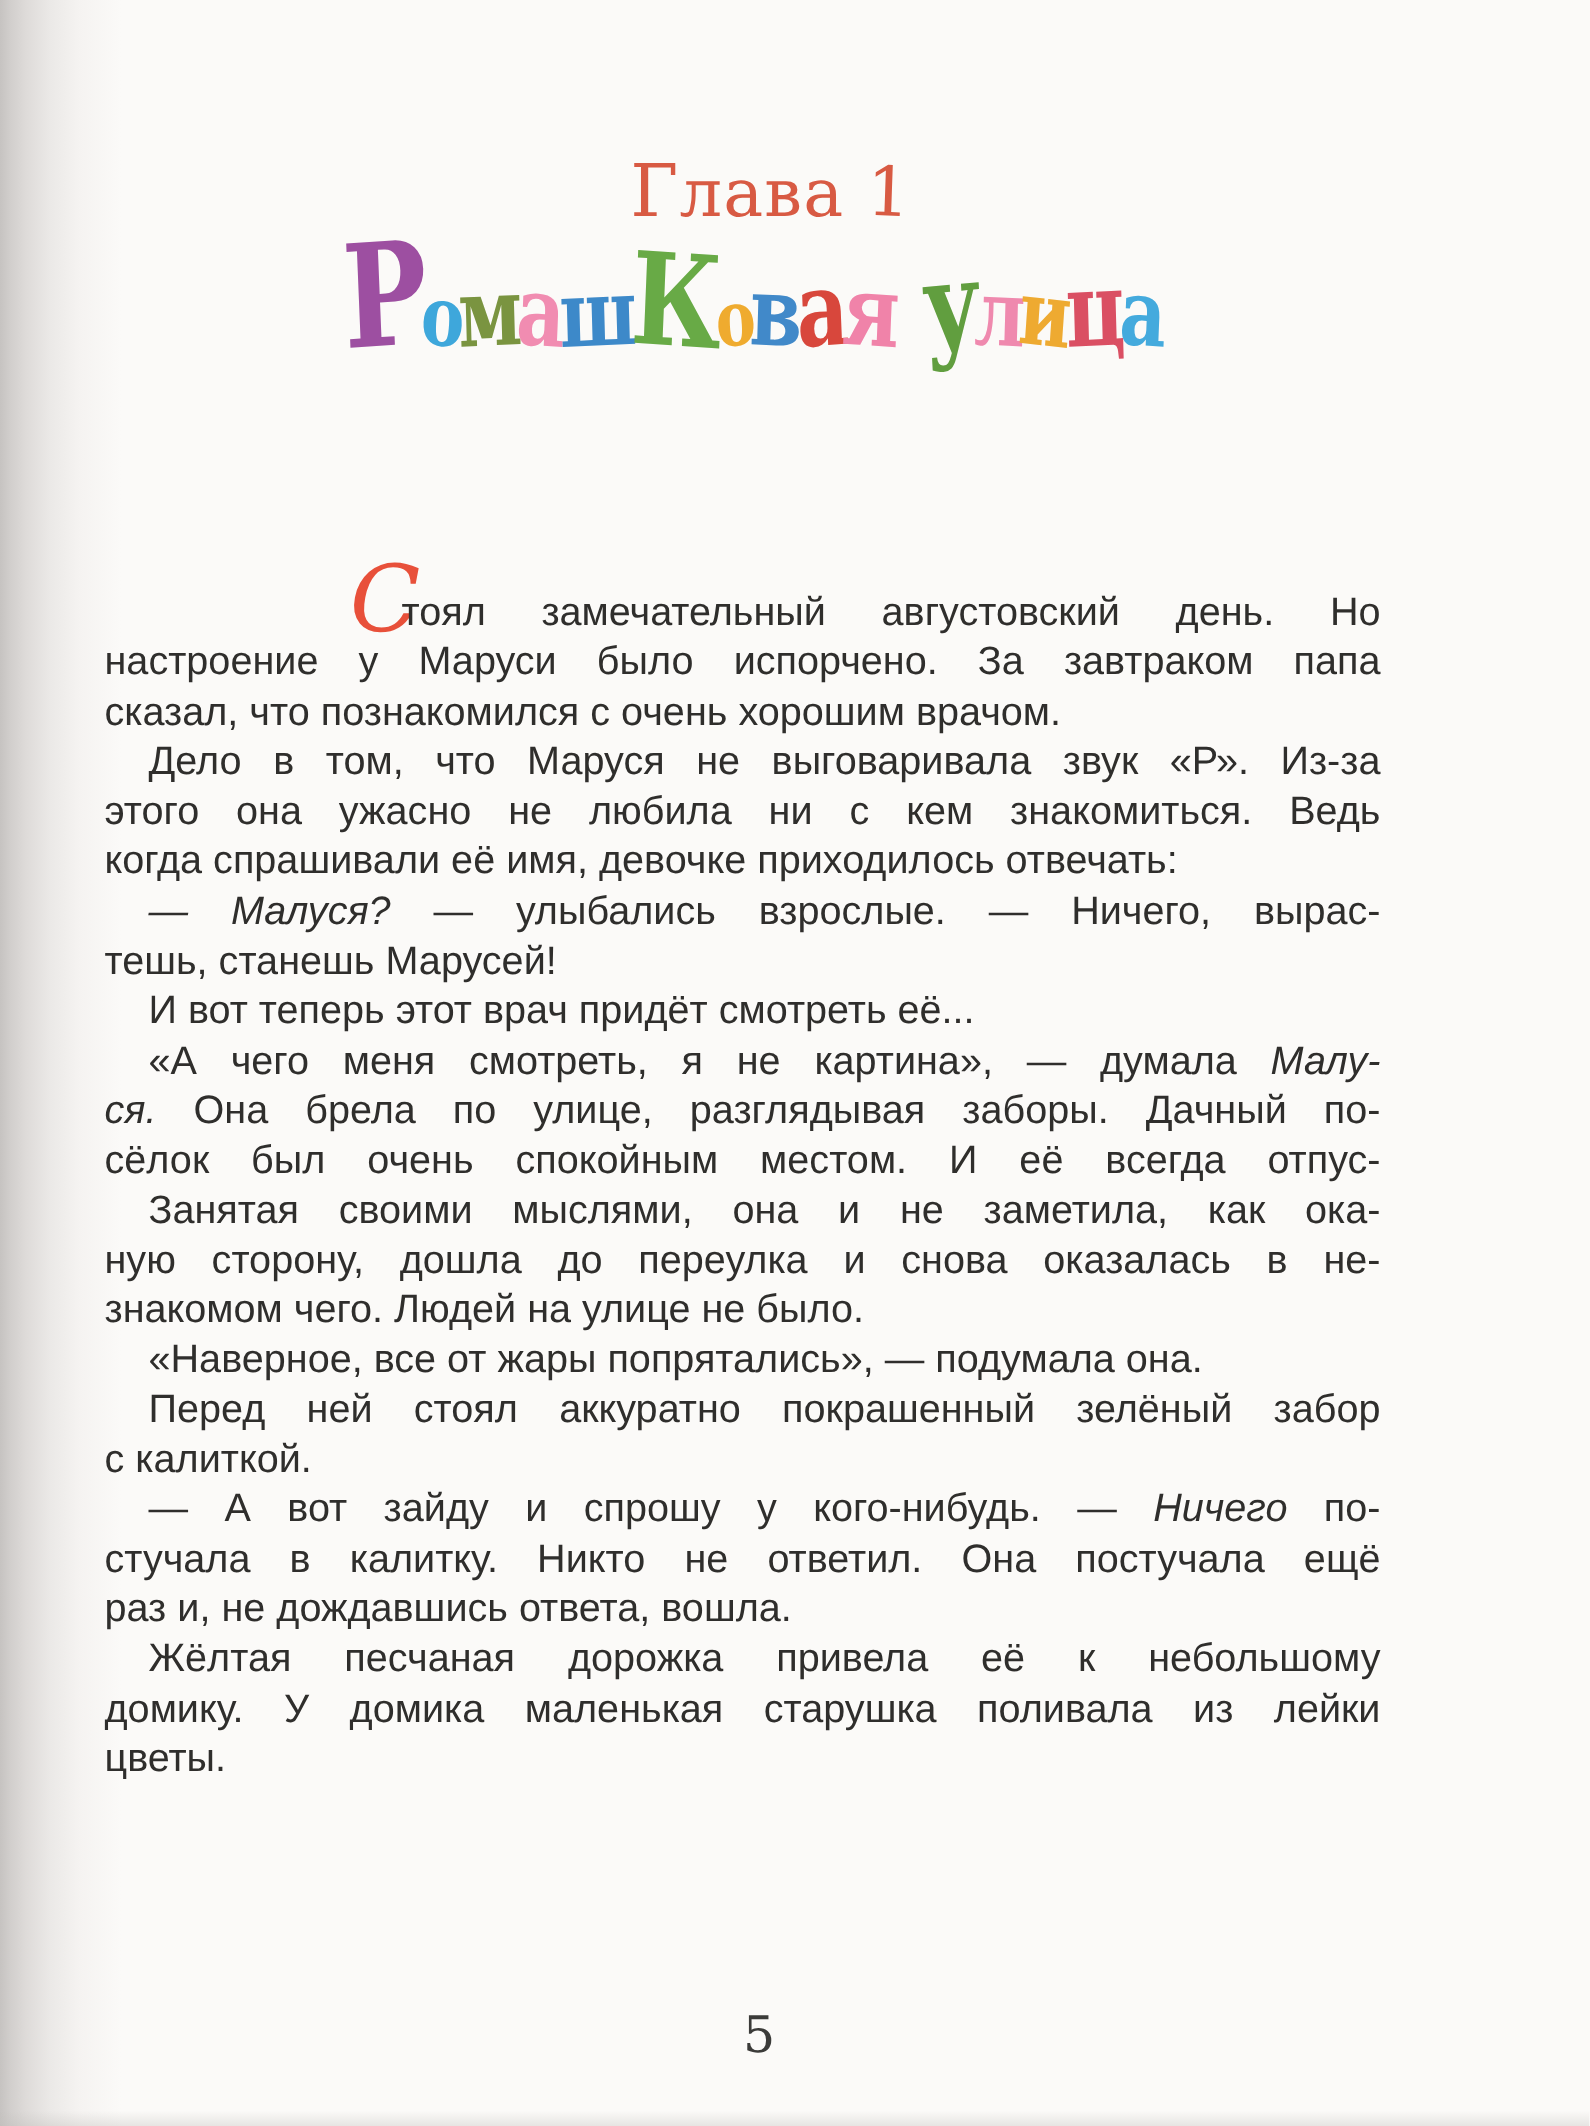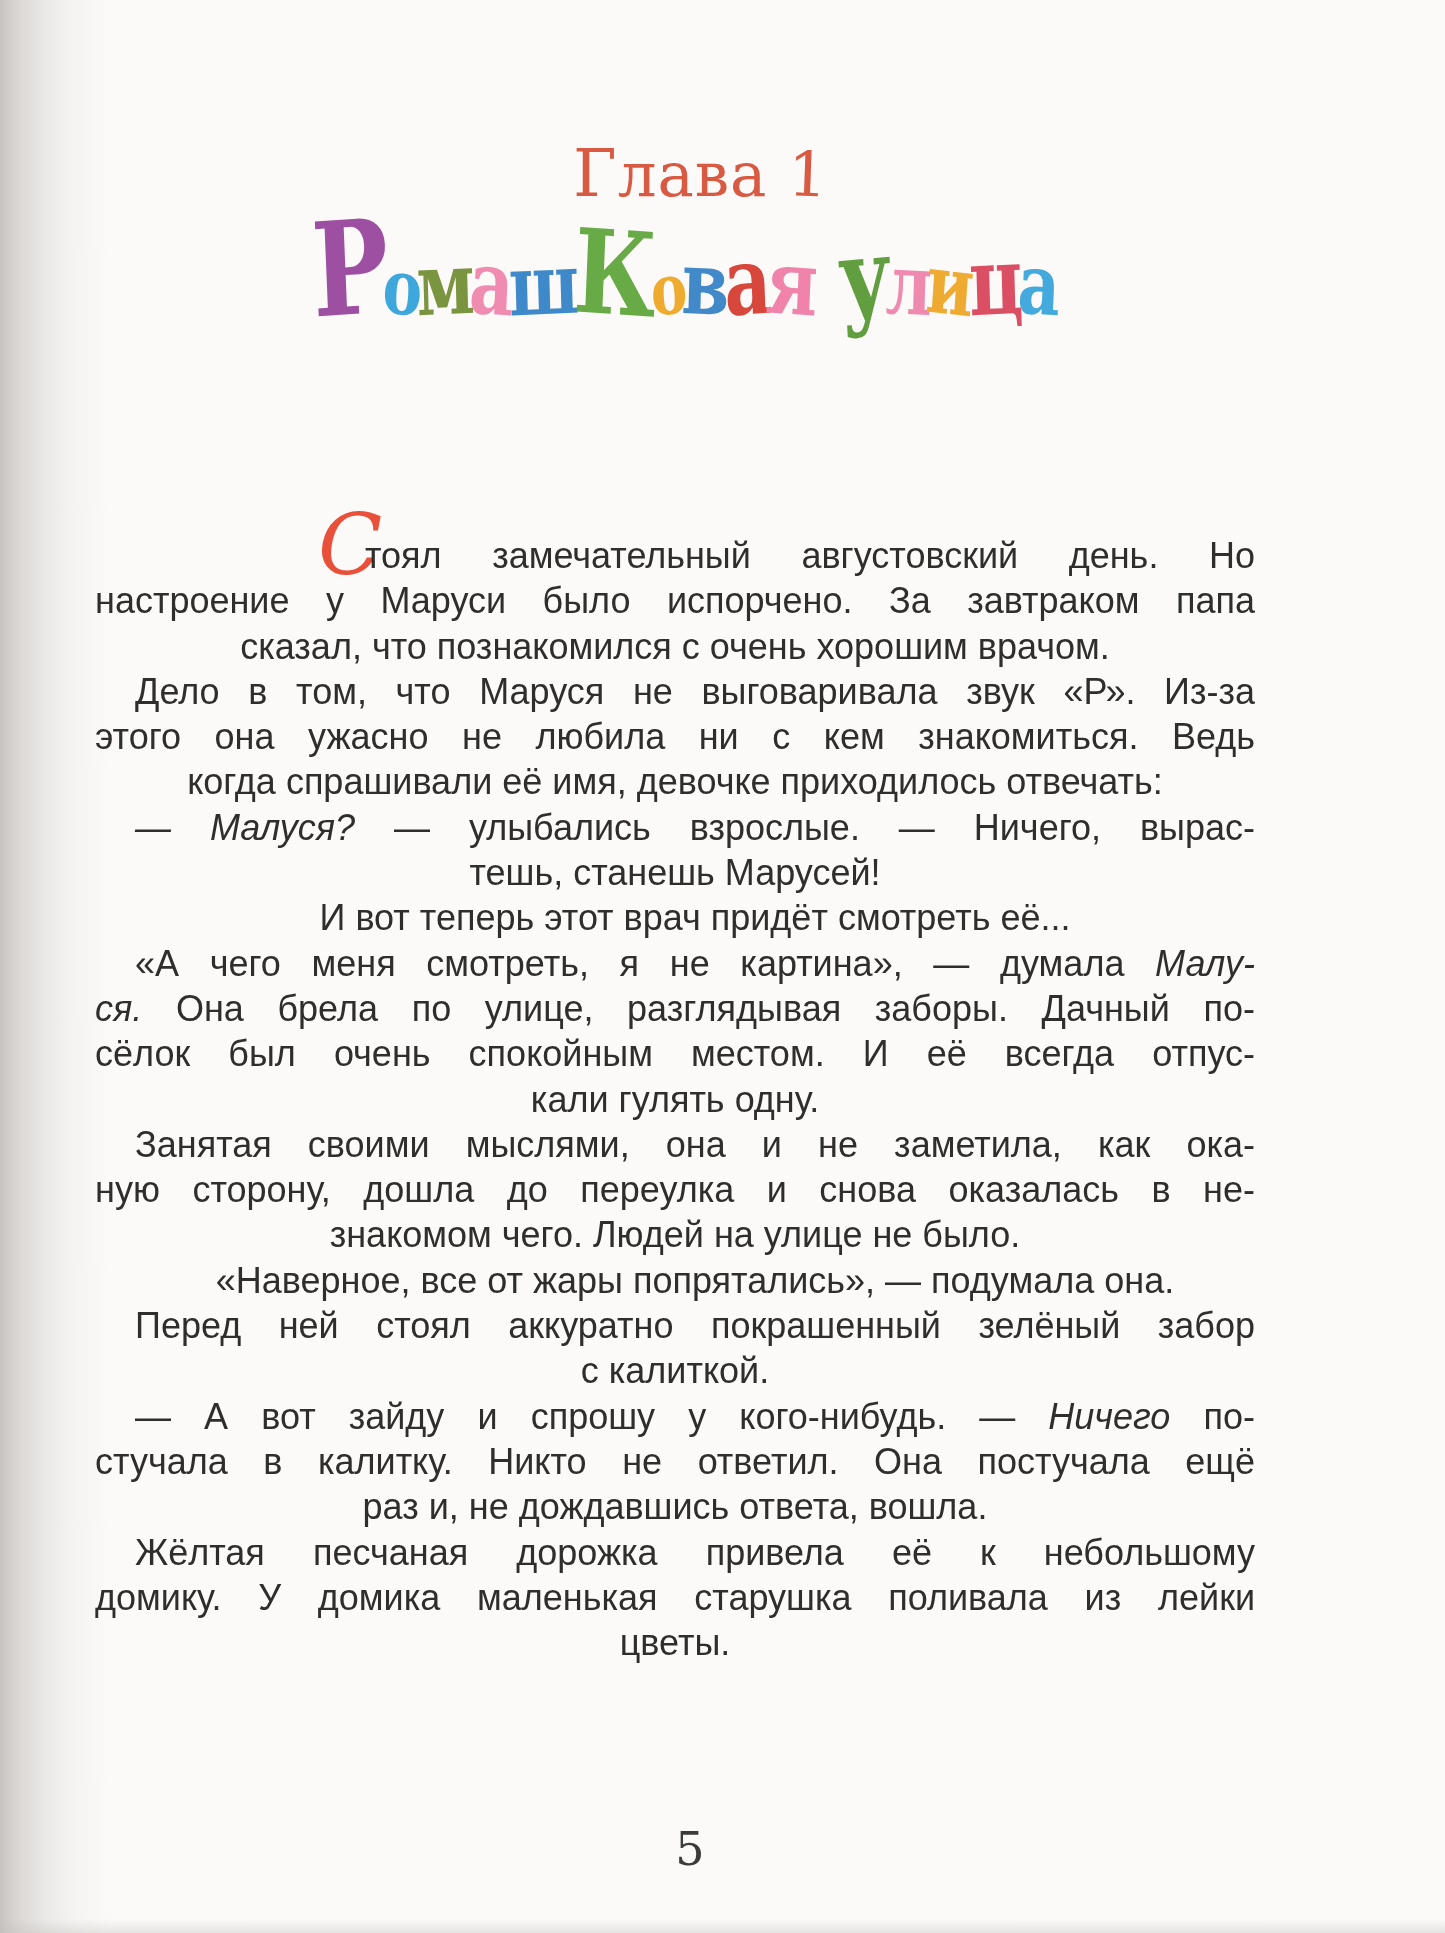--- a/index.html
+++ b/index.html
@@ -98,21 +98,21 @@
   
   .body-text {
     position: absolute;
     left: 95px;
     top: 533px;
     width: 1160px;
     font-size: 36px;
     line-height: 45.3px;
     color: #2f2e2c;
   }
-  .line { white-space: normal; text-align: center; }
+  .line { white-space: normal; }
   .line.j {
     text-align: justify;
     text-align-last: justify;
     text-justify: inter-word;
   }
   .line.ind { text-indent: 40px; }
   .line.dropline { text-indent: 270px; }
   .seg.it { font-style: italic; }
 
   
@@ -161,21 +161,20 @@
     <div class="line"><span class="seg">сказал, что познакомился с очень хорошим врачом.</span></div>
     <div class="line j ind"><span class="seg">Дело в том, что Маруся не выговаривала звук «Р». Из-за</span></div>
     <div class="line j"><span class="seg">этого она ужасно не любила ни с кем знакомиться. Ведь</span></div>
     <div class="line"><span class="seg">когда спрашивали её имя, девочке приходилось отвечать:</span></div>
     <div class="line j ind"><span class="seg it">— Малуся?</span><span class="seg"> — улыбались взрослые. — Ничего, вырас-</span></div>
     <div class="line"><span class="seg">тешь, станешь Марусей!</span></div>
     <div class="line ind"><span class="seg">И вот теперь этот врач придёт смотреть её...</span></div>
     <div class="line j ind"><span class="seg">«А чего меня смотреть, я не картина», — думала </span><span class="seg it">Малу-</span></div>
     <div class="line j"><span class="seg it">ся.</span><span class="seg"> Она брела по улице, разглядывая заборы. Дачный по-</span></div>
     <div class="line j"><span class="seg">сёлок был очень спокойным местом. И её всегда отпус-</span></div>
-    <div class="line"><span class="seg">кали гулять одну.</span></div>
     <div class="line j ind"><span class="seg">Занятая своими мыслями, она и не заметила, как ока-</span></div>
     <div class="line j"><span class="seg">ную сторону, дошла до переулка и снова оказалась в не-</span></div>
     <div class="line"><span class="seg">знакомом чего. Людей на улице не было.</span></div>
     <div class="line ind"><span class="seg">«Наверное, все от жары попрятались», — подумала она.</span></div>
     <div class="line j ind"><span class="seg">Перед ней стоял аккуратно покрашенный зелёный забор</span></div>
     <div class="line"><span class="seg">с калиткой.</span></div>
     <div class="line j ind"><span class="seg">— А вот зайду и спрошу у кого-нибудь. — </span><span class="seg it">Ничего</span><span class="seg"> по-</span></div>
     <div class="line j"><span class="seg">стучала в калитку. Никто не ответил. Она постучала ещё</span></div>
     <div class="line"><span class="seg">раз и, не дождавшись ответа, вошла.</span></div>
     <div class="line j ind"><span class="seg">Жёлтая песчаная дорожка привела её к небольшому</span></div>

